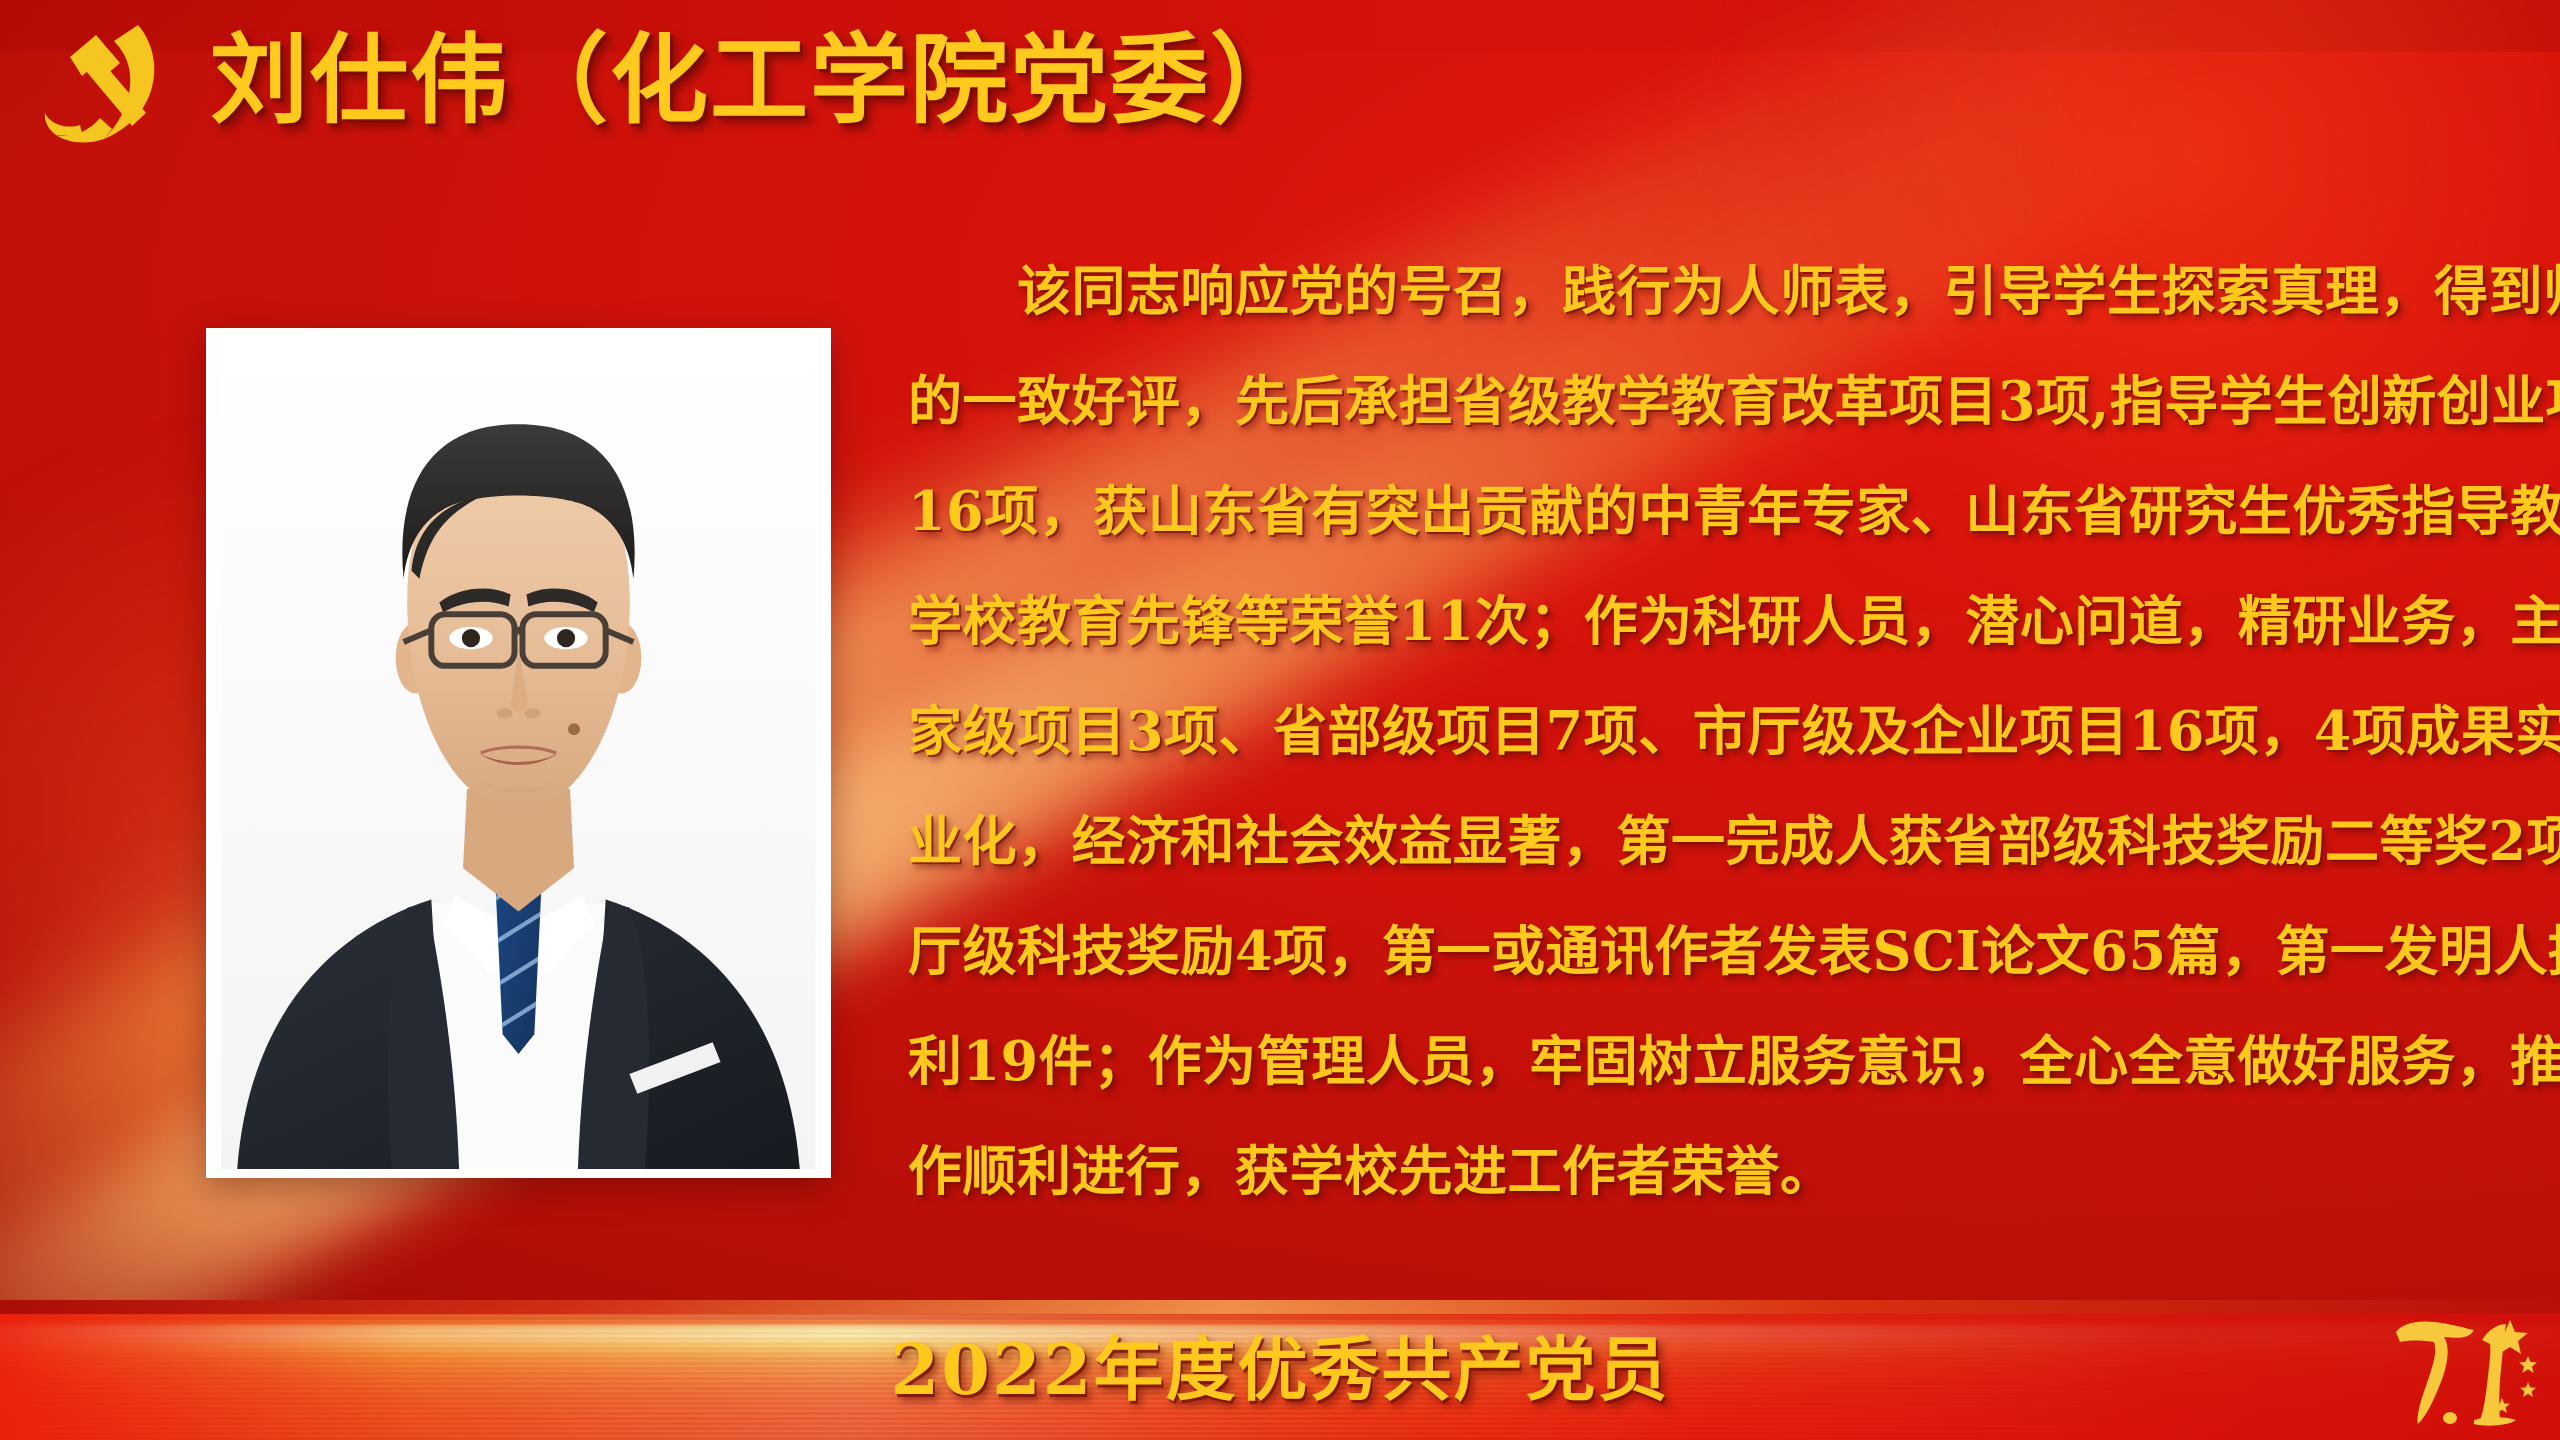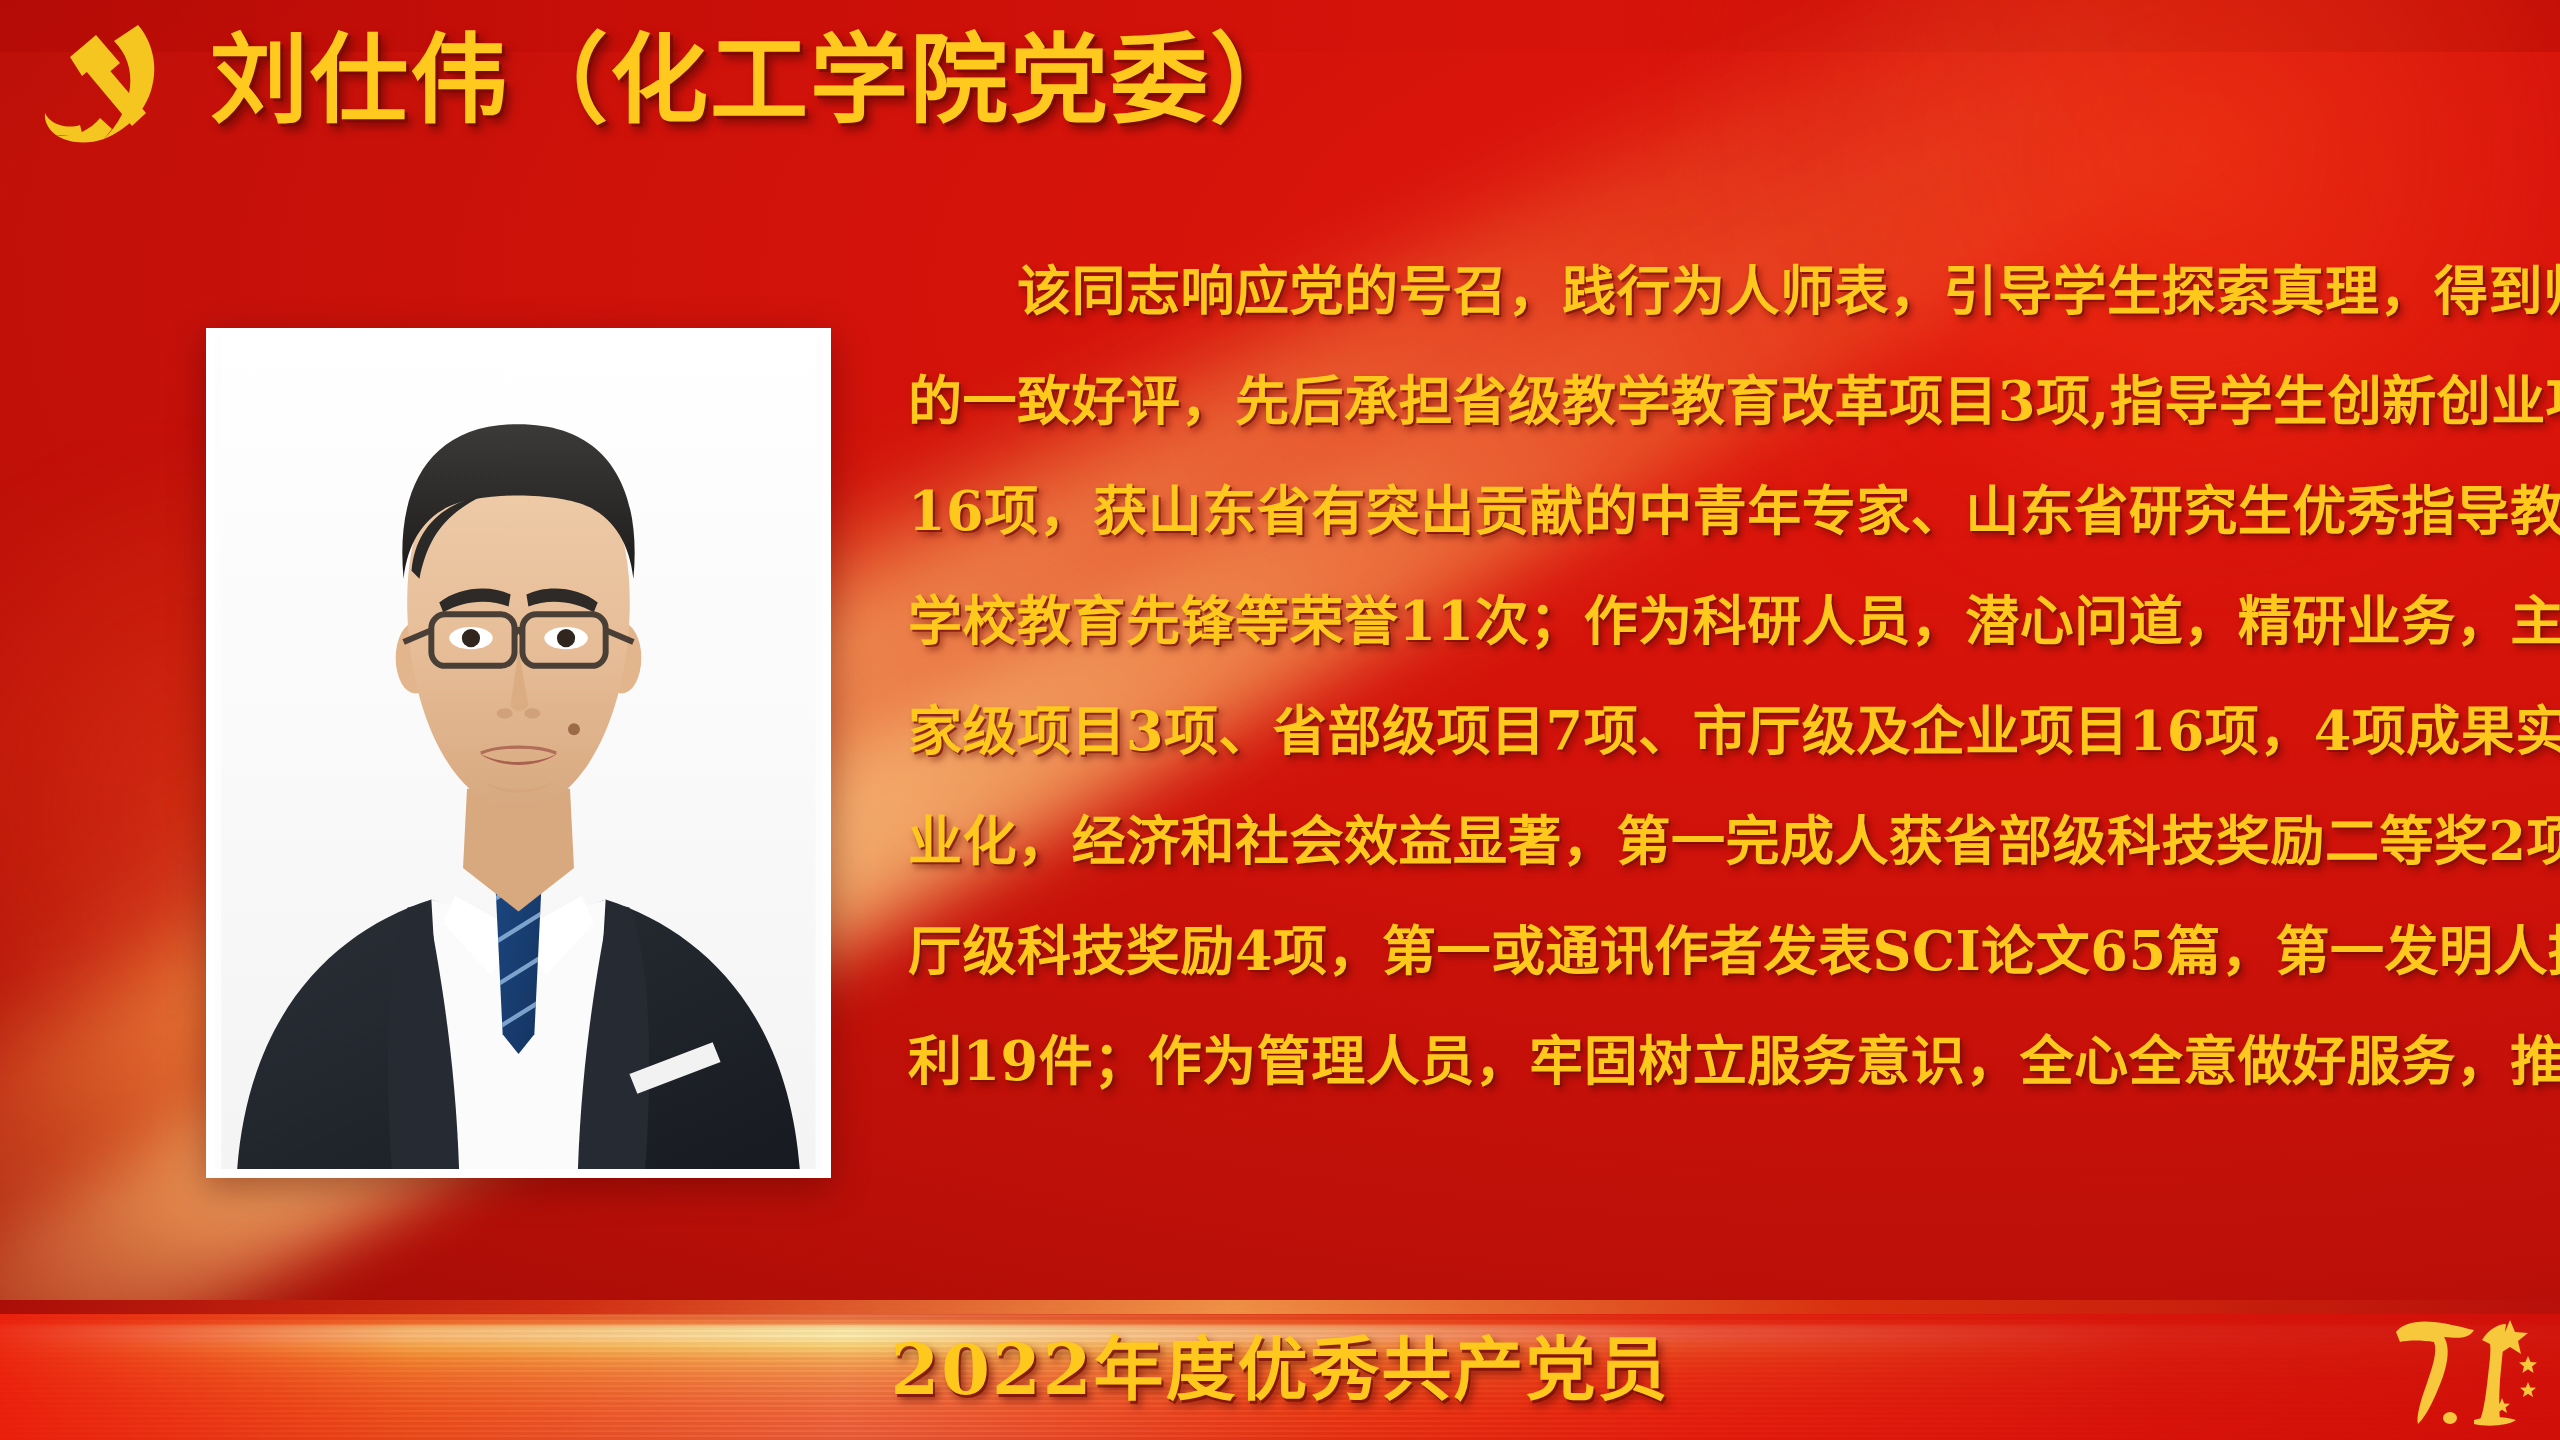--- a/index.html
+++ b/index.html
@@ -351,20 +351,21 @@
 
   <div class="bio">
     <div class="bio-line">　　该同志响应党的号召，践行为人师表，引导学生探索真理，得到师生</div>
     <div class="bio-line">的一致好评，先后承担省级教学教育改革项目3项,指导学生创新创业项目</div>
     <div class="bio-line">16项，获山东省有突出贡献的中青年专家、山东省研究生优秀指导教师、</div>
     <div class="bio-line">学校教育先锋等荣誉11次；作为科研人员，潜心问道，精研业务，主持国</div>
     <div class="bio-line">家级项目3项、省部级项目7项、市厅级及企业项目16项，4项成果实现了产</div>
     <div class="bio-line">业化，经济和社会效益显著，第一完成人获省部级科技奖励二等奖2项、市</div>
     <div class="bio-line">厅级科技奖励4项，第一或通讯作者发表SCI论文65篇，第一发明人授权专</div>
     <div class="bio-line">利19件；作为管理人员，牢固树立服务意识，全心全意做好服务，推进工</div>
+    <div class="bio-line">作顺利进行，获学校先进工作者荣誉。</div>
   </div>
 
   <div class="banner">
     <div class="banner-bg"></div>
     <div class="banner-stripes"></div>
     <div class="banner-wash"></div>
     <div class="banner-topline"></div>
     <div class="banner-title">2022年度优秀共产党员</div>
     <div class="banner-logo">
       <svg viewBox="0 0 160 128" xmlns="http://www.w3.org/2000/svg" aria-hidden="true">

